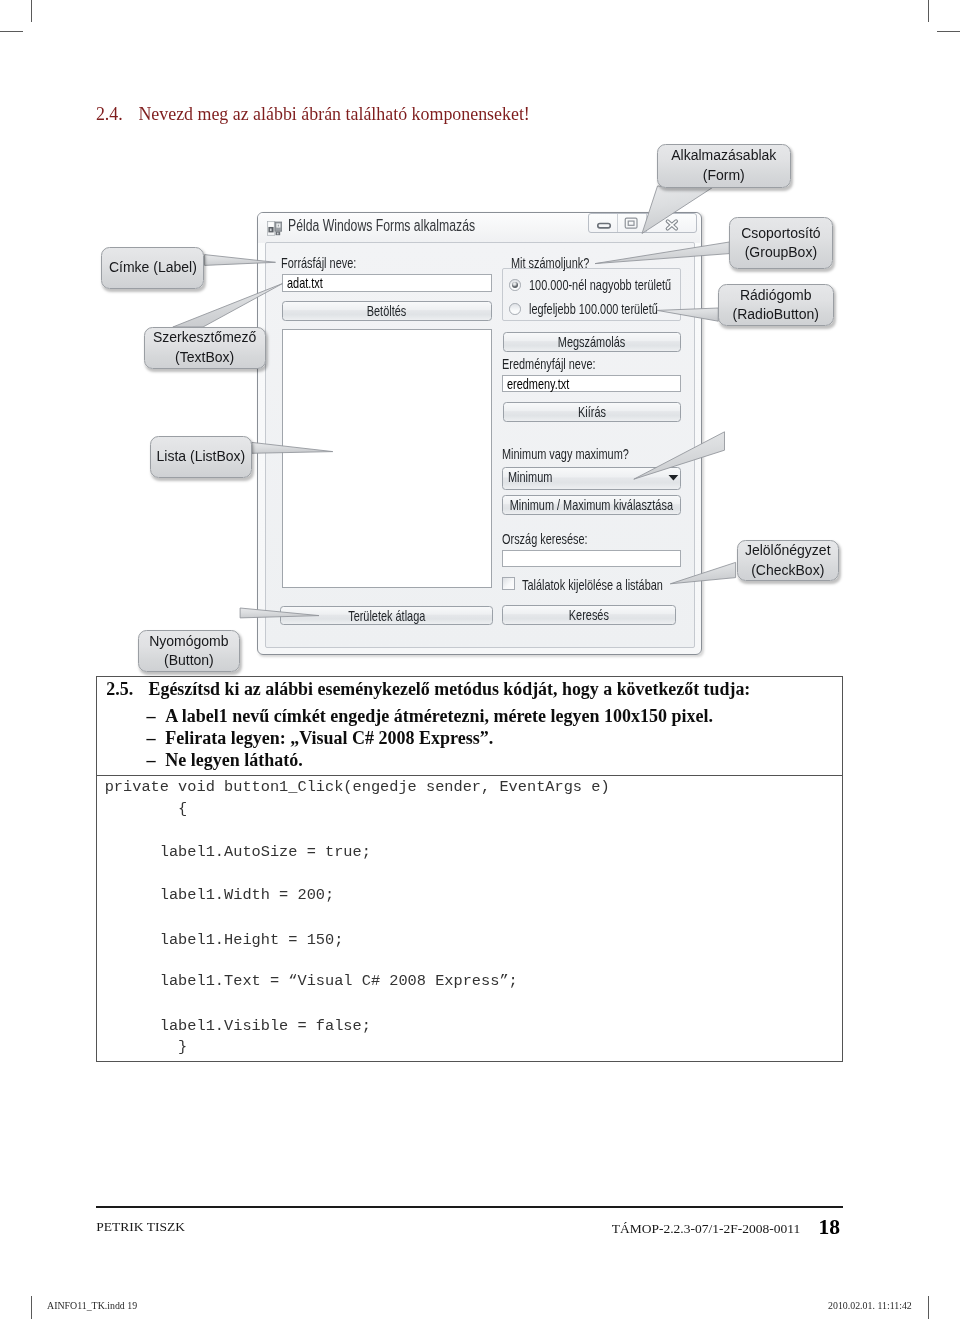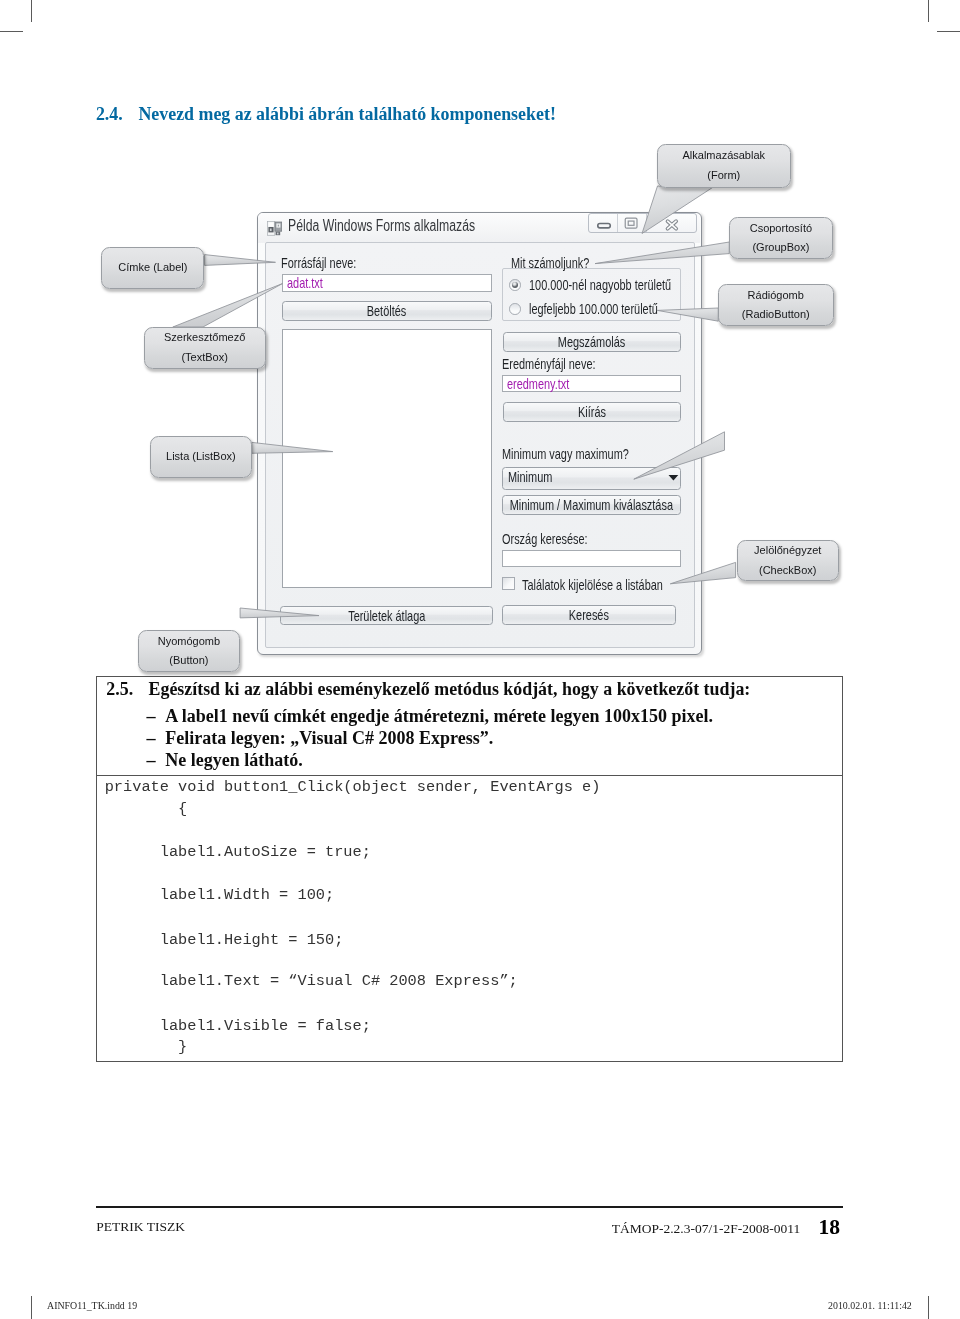--- a/index.html
+++ b/index.html
@@ -4,22 +4,22 @@
 <style>
   html,body{margin:0;padding:0;background:#ffffff;}
   body{width:960px;height:1319px;position:relative;overflow:hidden;
        font-family:"Liberation Serif",serif;color:#000;
        -webkit-font-smoothing:antialiased;text-rendering:optimizeLegibility;}
 
   
   .crop{position:absolute;background:#5a5a5a;}
 
   
-  .q-head{position:absolute;font-family:"Liberation Serif",serif;font-weight:bold;
-          font-size:17.9px;white-space:nowrap;color:#0369a1;line-height:1;}
+  .q-head{position:absolute;font-family:"Liberation Serif",serif;font-weight:normal;
+          font-size:17.9px;white-space:nowrap;color:#7f1d1d;line-height:1;}
 
   
   #ex25box{position:absolute;left:95.8px;top:675.8px;width:747px;height:386.3px;
            border:1.2px solid #545454;box-sizing:border-box;}
   #ex25div{position:absolute;left:95.8px;top:774.8px;width:747px;height:1.2px;background:#545454;}
   .bullet-row{position:absolute;font-family:"Liberation Serif",serif;font-weight:bold;
               font-size:18px;white-space:nowrap;color:#0d0d0d;line-height:1;}
   .dash{position:absolute;font-family:"Liberation Serif",serif;font-weight:bold;font-size:18.2px;color:#0d0d0d;line-height:1;}
   .code-line{position:absolute;font-family:"Liberation Mono",monospace;font-size:15.3px;
              white-space:pre;color:#333333;line-height:1;}
@@ -47,21 +47,21 @@
   .wbtn:last-child{border-right:none;}
 
   
   #wpanel{position:absolute;left:6.6px;top:29.8px;width:429.8px;height:405.8px;
           border:1px solid #c5c9cf;border-radius:2px;box-sizing:border-box;
           background:linear-gradient(#f2f3f5,#eef0f2);}
 
   .wlabel{position:absolute;font-family:"Liberation Sans",sans-serif;font-size:14.1px;
           color:#1f2225;white-space:nowrap;transform:scaleX(.775);transform-origin:0 50%;}
   .wtext{position:absolute;background:#fff;border:1px solid #a6abb1;box-sizing:border-box;
-         font-family:"Liberation Sans",sans-serif;font-size:14.1px;color:#a21caf;}
+         font-family:"Liberation Sans",sans-serif;font-size:14.1px;color:#000000;}
   .wtext span{position:absolute;left:4px;top:0.2px;transform:scaleX(.775);transform-origin:0 50%;
          white-space:nowrap;}
   .wbutton{position:absolute;border:1px solid #9ba1a8;border-radius:3.5px;box-sizing:border-box;
            background:linear-gradient(#f8f9fa 0%,#eef0f2 42%,#e5e7ea 48%,#e0e3e6 70%,#edeff1 100%);
            font-family:"Liberation Sans",sans-serif;font-size:14.1px;color:#1f2327;
            display:flex;align-items:center;justify-content:center;}
   .wbutton>span{display:inline-block;transform:scaleX(.775);white-space:nowrap;}
   .wlist{position:absolute;background:#fff;border:1px solid #a0a5ab;box-sizing:border-box;}
   .wgroup{position:absolute;border:1px solid #c6cad0;border-radius:2px;box-sizing:border-box;}
   .wradio{position:absolute;width:11.6px;height:11.6px;border-radius:50%;
@@ -74,21 +74,21 @@
   .wcombo{position:absolute;border:1px solid #9ba1a8;border-radius:3.5px;box-sizing:border-box;
           background:linear-gradient(#f8f9fa 0%,#eef0f2 42%,#e5e7ea 48%,#e0e3e6 70%,#edeff1 100%);
           font-family:"Liberation Sans",sans-serif;font-size:14.1px;color:#20242a;}
   .wcombo>span{position:absolute;left:5px;top:1.2px;transform:scaleX(.775);transform-origin:0 50%;white-space:nowrap;}
 
   
   .callout{position:absolute;z-index:8;box-sizing:border-box;border:1.25px solid #9a9ea3;border-radius:8.5px;
            background:linear-gradient(180deg,#e6e7e9 0%,#e0e1e3 38%,#d6d8da 70%,#cfd1d4 100%);
            box-shadow:1.6px 2.1px 2.6px rgba(0,0,0,.25);
            display:flex;flex-direction:column;align-items:center;justify-content:center;
-           font-family:"Liberation Sans",sans-serif;font-size:11px;color:#17181b;
+           font-family:"Liberation Sans",sans-serif;font-size:14px;color:#17181b;
            line-height:19.3px;text-align:center;white-space:nowrap;}
   #footrule{position:absolute;left:96px;top:1206px;width:747px;height:1.6px;background:#1a1a1a;}
   .foot{position:absolute;font-family:"Liberation Serif",serif;font-size:13.5px;color:#181818;white-space:nowrap;line-height:1;}
   .foot-page{position:absolute;font-family:"Liberation Serif",serif;font-weight:bold;font-size:21.6px;color:#000;line-height:1;}
   .tiny{position:absolute;font-family:"Liberation Serif",serif;font-size:9.9px;color:#2a2a2a;white-space:nowrap;line-height:1;}
 </style>
 </head>
 <body>
 
 <div class="crop" style="left:31.2px;top:0px;width:1.1px;height:22.4px;"></div>
@@ -211,21 +211,21 @@
       <div class="wbutton" style="left:236.1px;top:361.8px;width:173.8px;height:19.4px;">
         <span>Keresés</span>
         </div>
     </div>
   </div>
 
   <div class="callout" style="left:657px;top:143.9px;width:133.6px;height:43.8px;">
     <div>Alkalmazásablak</div>
     <div>(Form)</div>
   </div>
-  <div class="callout" style="left:729.2px;top:217px;width:103.4px;height:42px;">
+  <div class="callout" style="left:729.2px;top:217px;width:103.4px;height:52px;">
     <div>Csoportosító</div>
     <div>(GroupBox)</div>
   </div>
   <div class="callout" style="left:717.7px;top:284.3px;width:116.1px;height:42.2px;">
     <div>Rádiógomb</div>
     <div>(RadioButton)</div>
   </div>
   <div class="callout" style="left:736.8px;top:539.8px;width:101.9px;height:41.7px;">
     <div>Jelölőnégyzet</div>
     <div>(CheckBox)</div>
@@ -252,24 +252,24 @@
 <div class="bullet-row" style="left:106.3px;top:681.2px;font-size:17.9px;">2.5.</div>
 <div class="bullet-row" style="left:148.5px;top:681.2px;font-size:17.9px;">Egészítsd ki az alábbi eseménykezelő metódus kódját, hogy a következőt tudja:</div>
 
 <div class="dash" style="left:146.5px;top:707.2px;">–</div>
 <div class="bullet-row" style="left:165.3px;top:707.2px;">A label1 nevű címkét engedje átméretezni, mérete legyen 100x150 pixel.</div>
 <div class="dash" style="left:146.5px;top:729.2px;">–</div>
 <div class="bullet-row" style="left:165.3px;top:729.2px;">Felirata legyen: „Visual C# 2008 Express”.</div>
 <div class="dash" style="left:146.5px;top:750.6px;">–</div>
 <div class="bullet-row" style="left:165.3px;top:750.6px;">Ne legyen látható.</div>
 
-<div class="code-line" style="left:104.7px;top:780.1px;">private void button1_Click(object sender, EventArgs e)</div>
+<div class="code-line" style="left:104.7px;top:780.1px;">private void button1_Click(engedje sender, EventArgs e)</div>
 <div class="code-line" style="left:104.7px;top:801.9px;">        {</div>
 <div class="code-line" style="left:104.7px;top:844.5px;">      label1.AutoSize = true;</div>
-<div class="code-line" style="left:104.7px;top:887.8px;">      label1.Width = 100;</div>
+<div class="code-line" style="left:104.7px;top:887.8px;">      label1.Width = 200;</div>
 <div class="code-line" style="left:104.7px;top:932.8px;">      label1.Height = 150;</div>
 <div class="code-line" style="left:104.7px;top:974.1px;">      label1.Text = “Visual C# 2008 Express”;</div>
 <div class="code-line" style="left:104.7px;top:1018.5px;">      label1.Visible = false;</div>
 <div class="code-line" style="left:104.7px;top:1040.1px;">        }</div>
 
 <div id="footrule"></div>
 <div class="foot" style="left:96.3px;top:1219.8px;">PETRIK TISZK</div>
 <div class="foot" style="left:611.7px;top:1221.8px;">TÁMOP-2.2.3-07/1-2F-2008-0011</div>
 <div class="foot-page" style="left:818.4px;top:1216.8px;">18</div>
 <div class="tiny" style="left:47.0px;top:1300.9px;">AINFO11_TK.indd   19</div>

